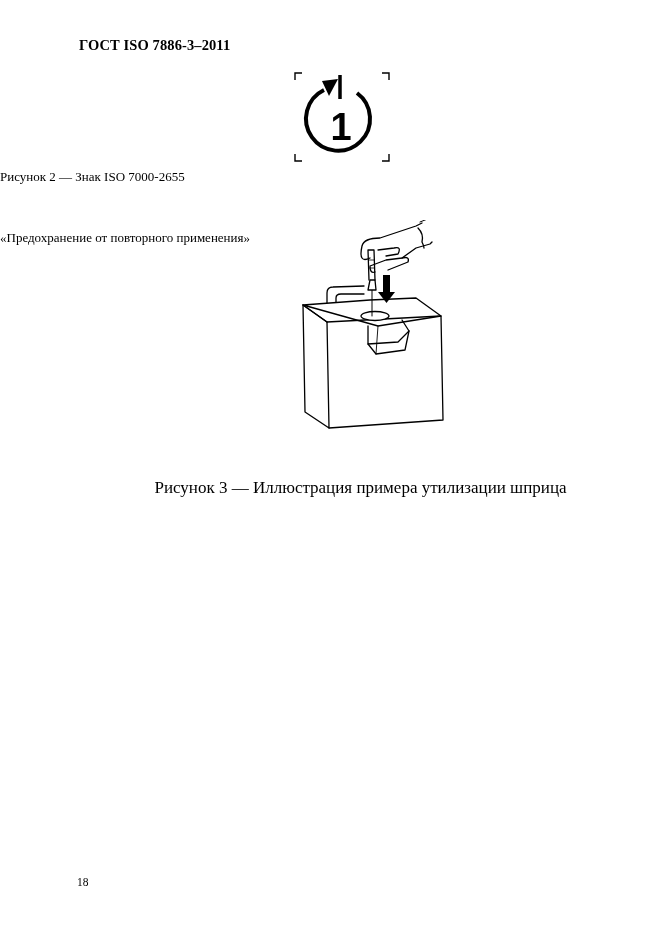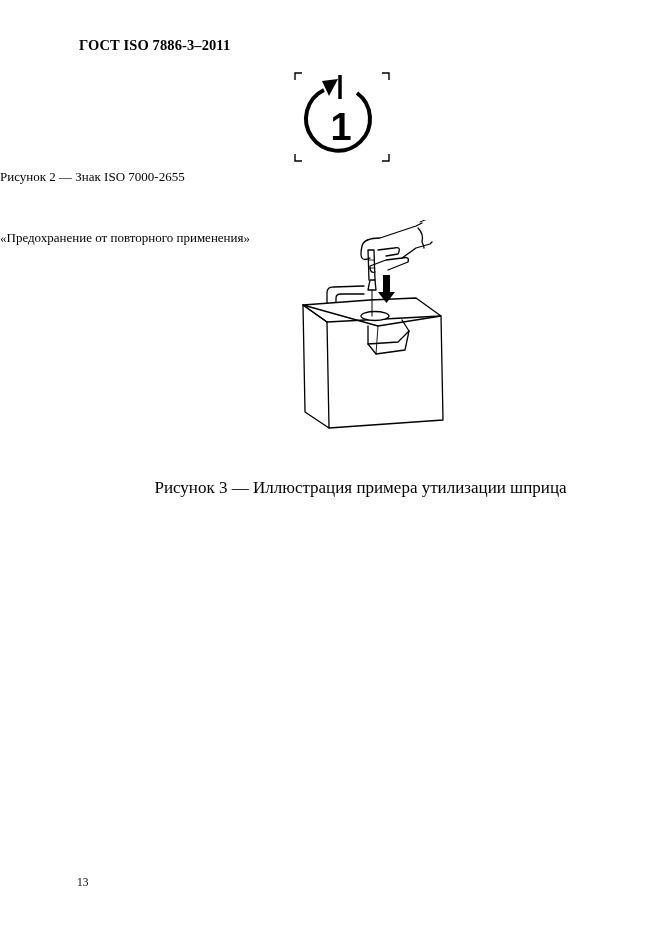--- a/index.html
+++ b/index.html
@@ -75,15 +75,15 @@
         <path d="M 122 2 L 132 -2" stroke-width="1"></path>
       </g>
 
       <rect x="85" y="55" width="7" height="17" fill="#000"></rect>
       <polygon points="80,72 97,72 88.5,83" fill="#000"></polygon>
     </svg>
   </div>
 
   <div class="cap3">Рисунок 3 — Иллюстрация примера утилизации шприца</div>
 
-  <div class="pagenum">13</div>
+  <div class="pagenum">18</div>
 
 </div>
 
 </body></html>

